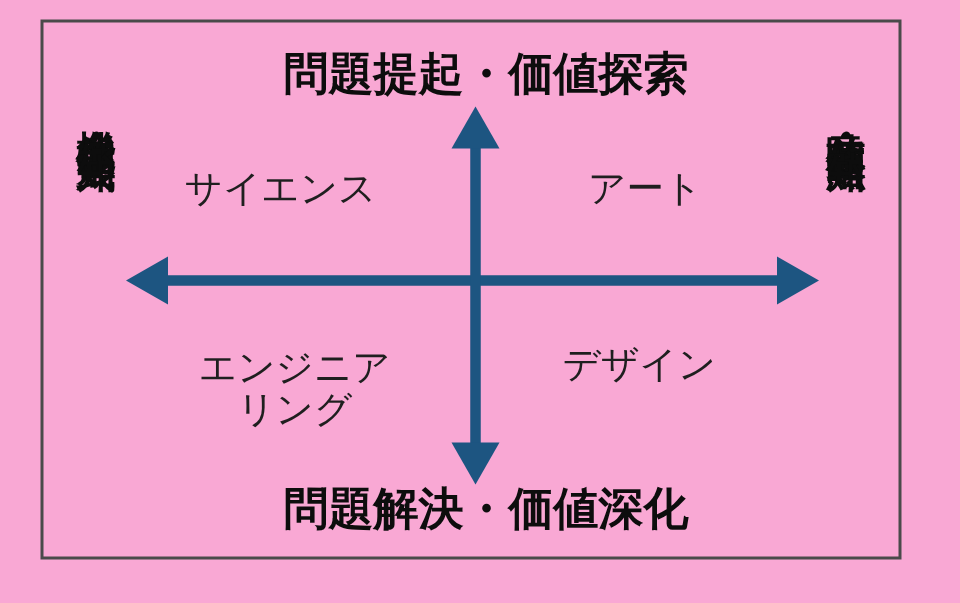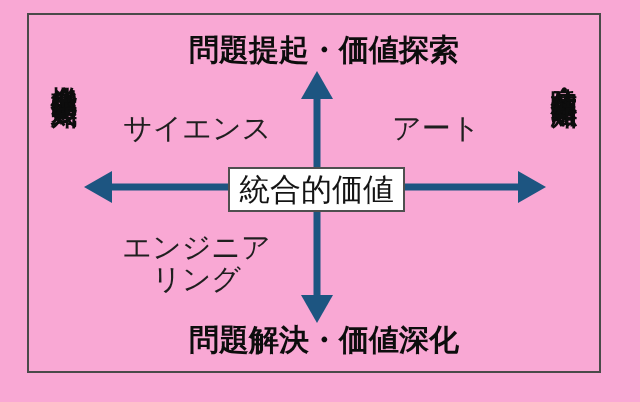--- a/index.html
+++ b/index.html
@@ -39,21 +39,21 @@
     font-size: 26px;
     line-height: 1.25;
     letter-spacing: 2px;
     color: #0d0d0d;
   }
   .vlabel.left { left: 48px; }
   .vlabel.right { left: 548px; }
   svg.axes { position: absolute; left: 0; top: 0; }
   .quad {
     position: absolute;
-    font-size: 29px;
+    font-size: 25px;
     line-height: 1.12;
     color: #1f1f1f;
     font-weight: 400;
   }
   .quad.tl { left: 123px; top: 112px; }
   .quad.tr { left: 392px; top: 112px; }
   .quad.bl { left: 120px; top: 231px; width: 153px; word-break: break-all; text-align: center; }
   .quad.br { left: 375px; top: 229px; }
   .centerbox {
     position: absolute;
@@ -90,20 +90,18 @@
     <polygon points="317,71 301,99 333,99" fill="#1d5581"></polygon>
     <polygon points="317,323 301,295 333,295" fill="#1d5581"></polygon>
   </svg>
 
   <div class="quad tl">サイエンス</div>
 
   <div class="quad tr">アート</div>
 
   <div class="quad bl">エンジニアリング</div>
 
+  <div class="quad br">デザイン</div>
 
-  <div class="centerbox">
-    <span>統合的価値</span>
-  </div>
 
   <div class="hlabel bottom">問題解決・価値深化</div>
 
 </div>
 
 </body></html>

